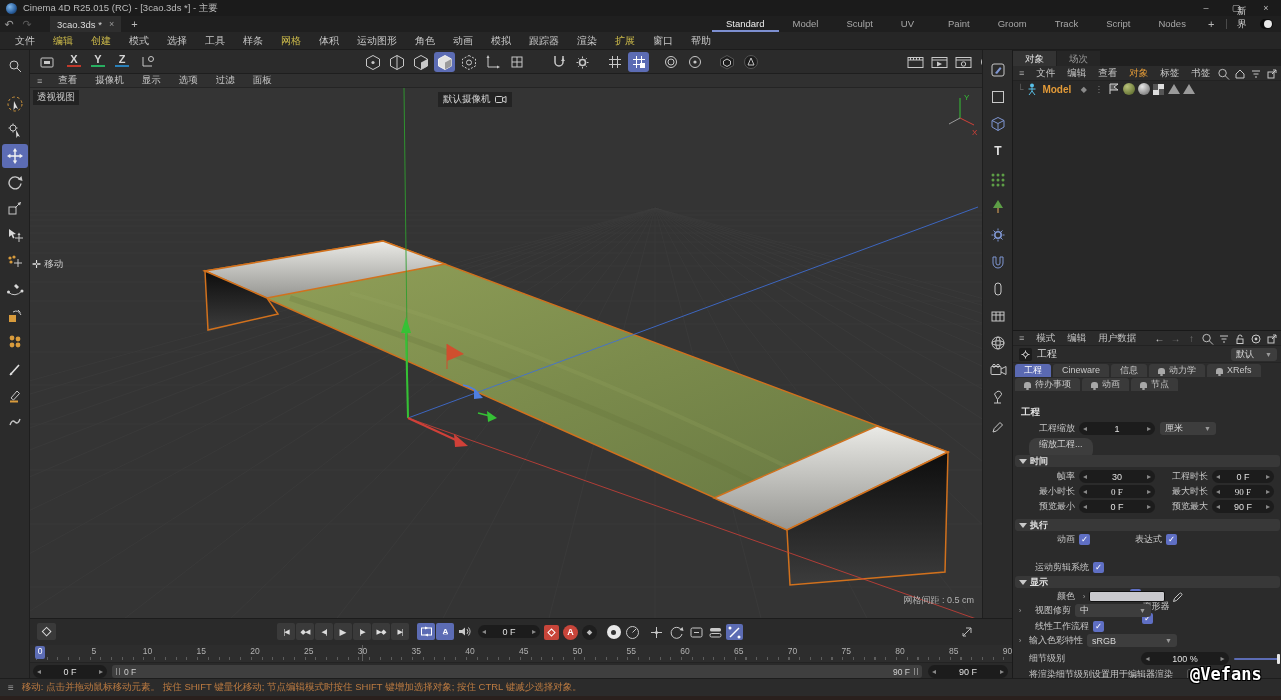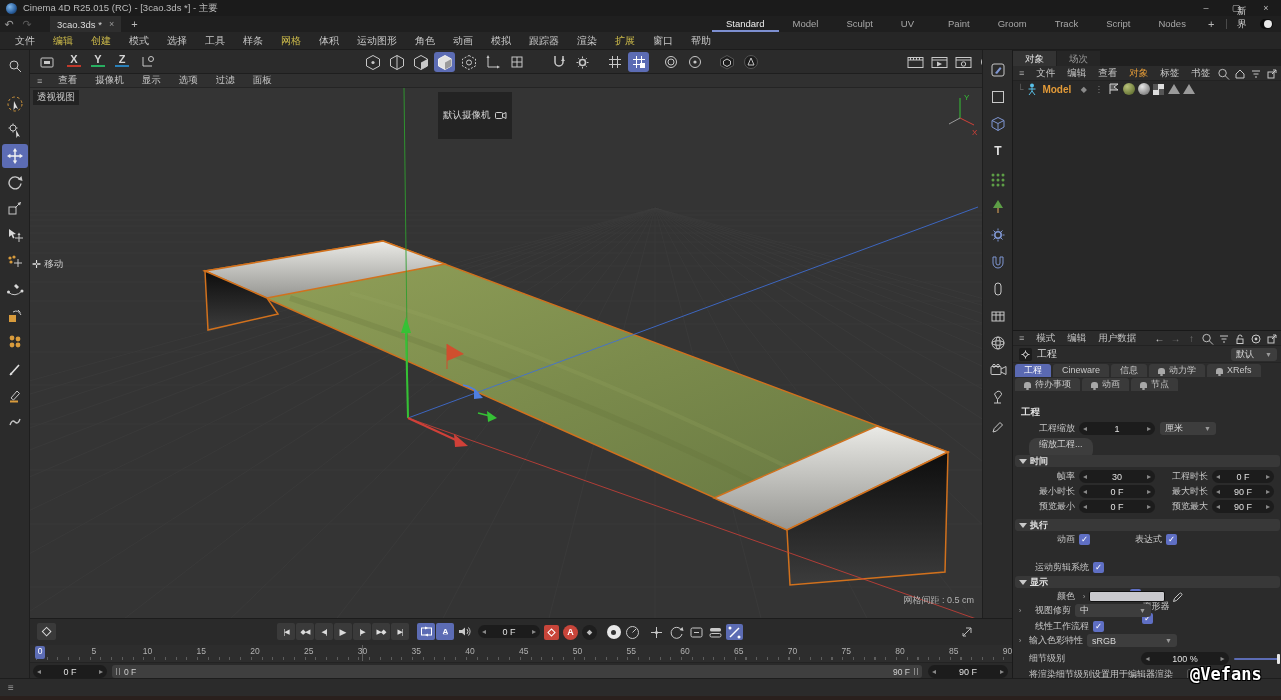--- a/index.html
+++ b/index.html
@@ -40,21 +40,21 @@
 
 #leftbar{left:0;top:50px;width:30px;height:628px;background:#2b2b2b;border-right:1px solid #1e1e1e}
 .lbi{position:absolute;left:2px;width:26px;height:24px;border-radius:3px;display:flex;align-items:center;justify-content:center}
 .lbi.active{background:#5c6cb4}
 
 #vpmenu{left:30px;top:74px;width:952px;height:14px;background:#303030;display:flex;align-items:center;border-bottom:1px solid #242424}
 #vpmenu .burger{color:#aaa;margin:0 7px;font-size:9px}
 .vmi{padding:0 9px;color:#c6c6c6;font-size:9.5px}
 #viewport{left:30px;top:88px;width:952px;height:530px;background:#343434;overflow:hidden}
 #viewlabel{left:3px;top:2px;background:rgba(20,20,20,.55);color:#c9c9c9;padding:1px 4px;font-size:9.5px}
-#camlabel{left:408px;top:4px;background:rgba(15,15,15,.45);color:#d5d5d5;padding:17px 5px;font-size:9.5px;display:flex;align-items:center;gap:4px}
+#camlabel{left:408px;top:4px;background:rgba(15,15,15,.45);color:#d5d5d5;padding:1px 5px;font-size:9.5px;display:flex;align-items:center;gap:4px}
 #gridinfo{right:8px;bottom:11px;color:#b5b5b5;font-size:9px}
 #cursorlabel{left:2px;top:170px;color:#cfcfcf;font-size:9.5px;display:flex;align-items:center;gap:3px}
 #cursorlabel .cross{color:#ddd;font-size:11px}
 
 #palette{left:982px;top:50px;width:30px;height:628px;background:#2b2b2b;border-left:1px solid #1e1e1e}
 .pbi{position:absolute;left:2px;width:26px;height:24px;border-radius:3px;display:flex;align-items:center;justify-content:center}
 
 #rightpanel{left:1012px;top:50px;width:269px;height:646px;background:#2b2b2b;border-left:1px solid #1a1a1a}
 .ptabs{height:16px;background:#1f1f1f;display:flex;align-items:flex-end}
 .ptab{height:15px;line-height:15px;padding:0 12px;color:#9a9a9a;font-size:9.5px;background:#262626;margin-right:1px}
@@ -832,21 +832,21 @@
             <span class="val">30</span>
             <span class="arr">▸</span>
           </span>
           <span class="alabel2">工程时长</span>
           <span class="spin w62">
             <span class="arr">◂</span>
             <span class="val">0 F</span>
             <span class="arr">▸</span>
           </span>
         </div>
-        <div class="arow" style="top: 435px;">
+        <div class="arow" style="top: 435px; font-family: Liberation Serif, serif;">
           <span class="alabel">最小时长</span>
           <span class="spin w76" style="margin-right: 5px;">
             <span class="arr">◂</span>
             <span class="val">0 F</span>
             <span class="arr">▸</span>
           </span>
           <span class="alabel2">最大时长</span>
           <span class="spin w62">
             <span class="arr">◂</span>
             <span class="val">90 F</span>
@@ -1087,16 +1087,17 @@
     </span>
     <span class="spin" style="position:absolute;left:898px;top:2px;width:80px">
       <span class="arr">◂</span>
         <span class="val">90 F</span>
         <span class="arr">▸</span>
     </span>
   </div>
 
   <div id="statusbar" class="abs">
     <span class="burger">≡</span>
+    <span id="statustext">移动: 点击并拖动鼠标移动元素。 按住 SHIFT 键量化移动; 节点编辑模式时按住 SHIFT 键增加选择对象; 按住 CTRL 键减少选择对象。</span>
   </div>
   <div id="bottomstrip" class="abs"></div>
   <span id="watermark" class="abs">@Vefans</span>
 </div>
 
 </body></html>

